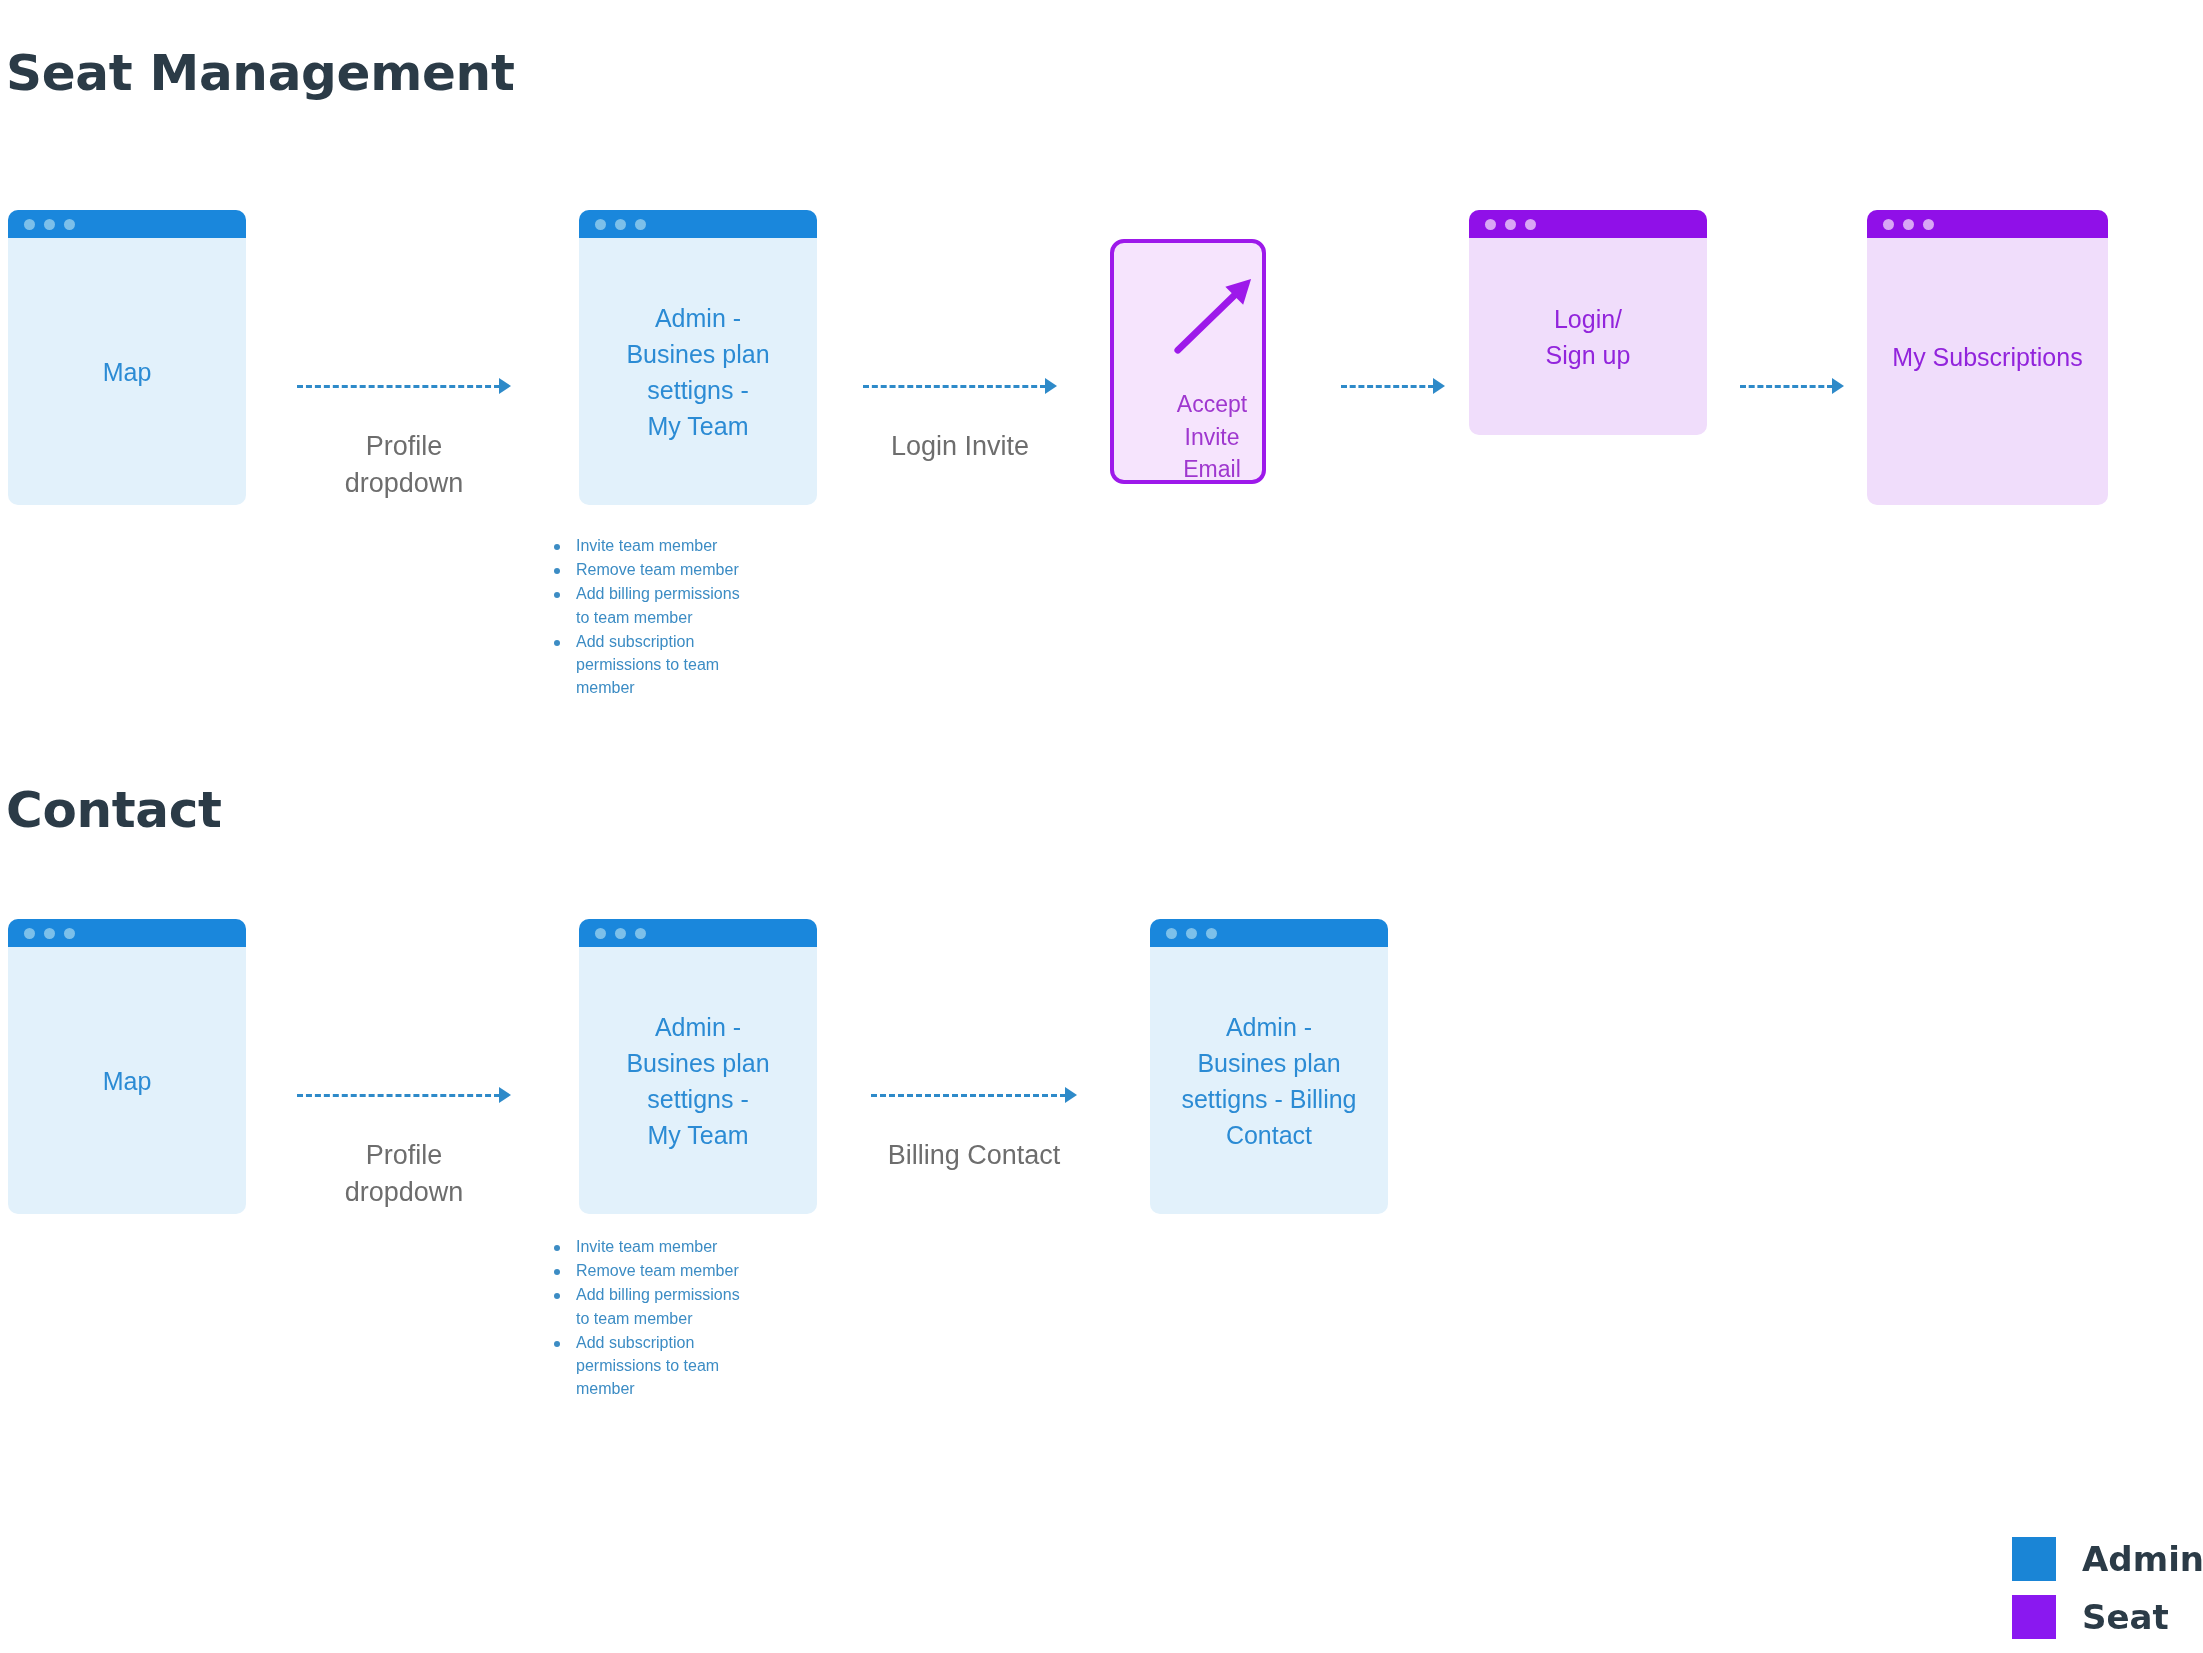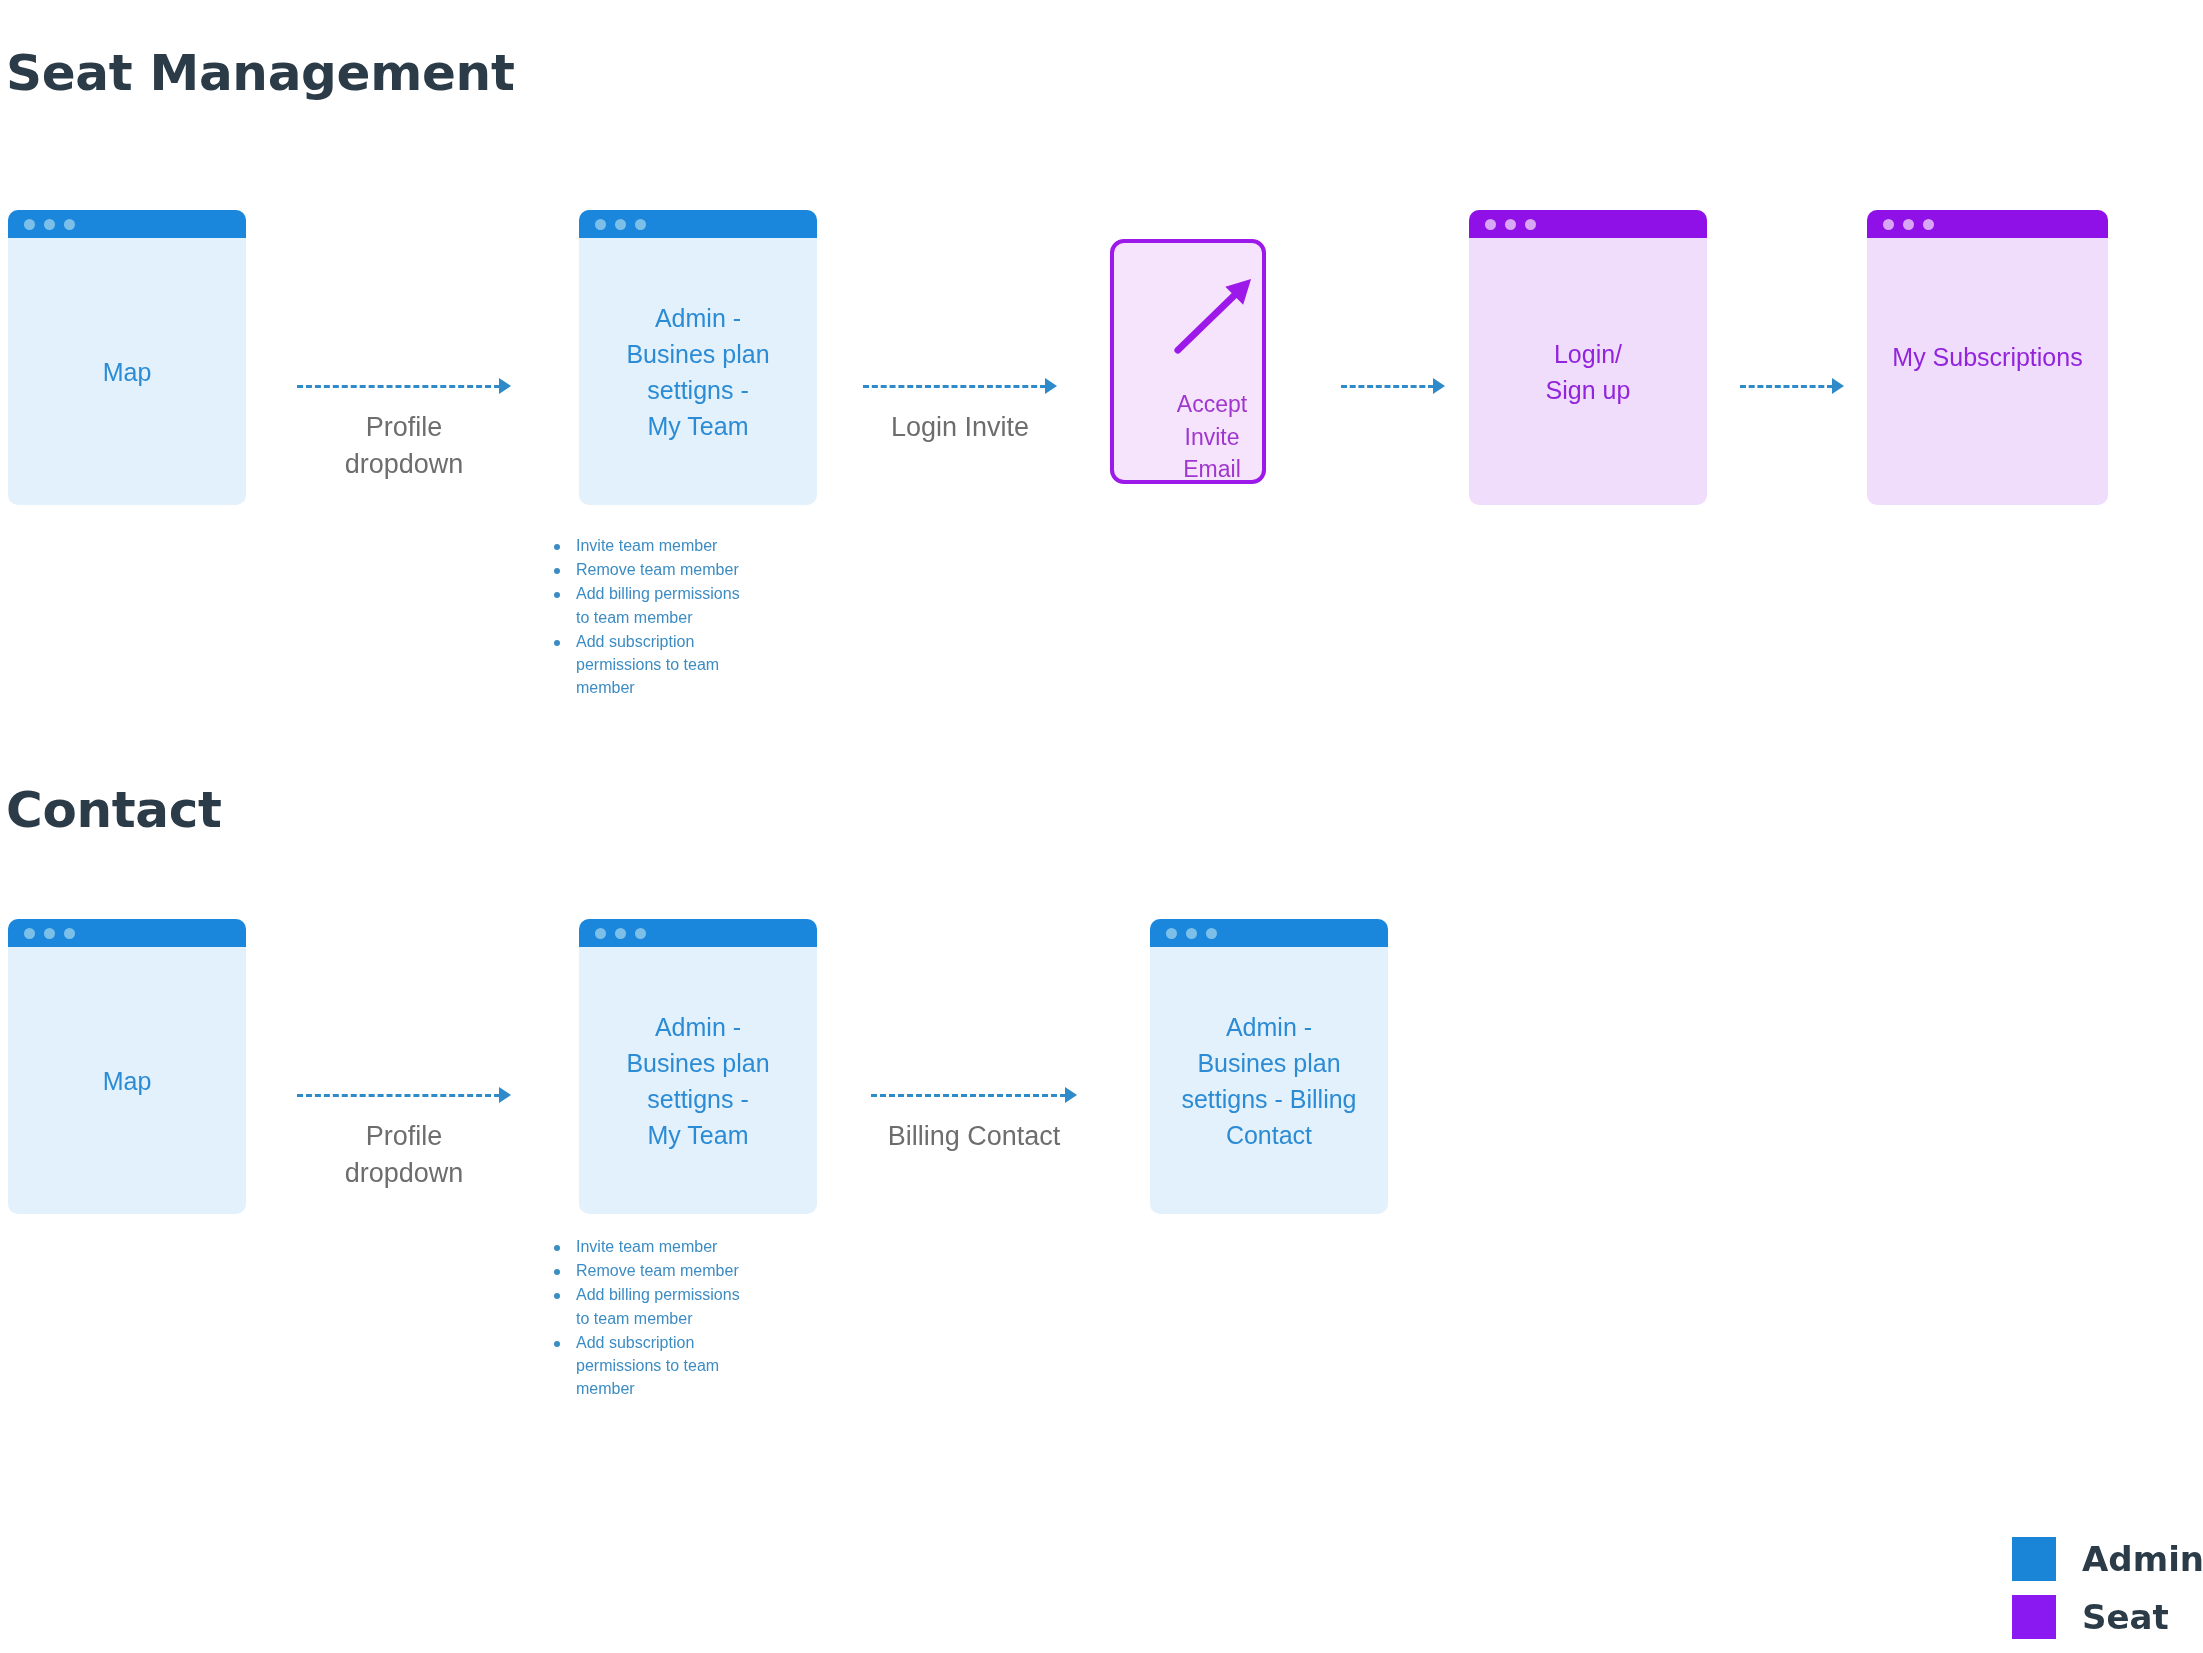--- a/index.html
+++ b/index.html
@@ -96,20 +96,21 @@
     line-height: 1.42;
     color: #9f37cf;
   }
 
   
   .connector {
     position: absolute;
     display: flex;
     flex-direction: column;
     align-items: center;
+    gap: 19px;
   }
   .connector .line-wrap {
     position: relative;
     height: 14px;
     display: flex;
     align-items: center;
     width: 100%;
   }
   .connector .dashline {
     flex: 1 1 auto;
@@ -267,21 +268,21 @@
 Email</div>
 </div>
 
 <div class="connector" style="left:1341px; top:379px; width:104px;">
   <div class="line-wrap">
     <div class="dashline"></div>
     <div class="arrowhead"></div>
   </div>
 </div>
 
-<div class="card seat" style="left:1469px; top:210px; width:238px; height:295px;">
+<div class="card seat" style="left:1469px; top:210px; width:238px; height:225px;">
   <div class="titlebar">
     <span class="dot"></span>
     <span class="dot"></span>
     <span class="dot"></span>
   </div>
   <div class="body">
     <div class="label" style="white-space:pre-line;">Login/
 Sign up</div>
   </div>
 </div>

